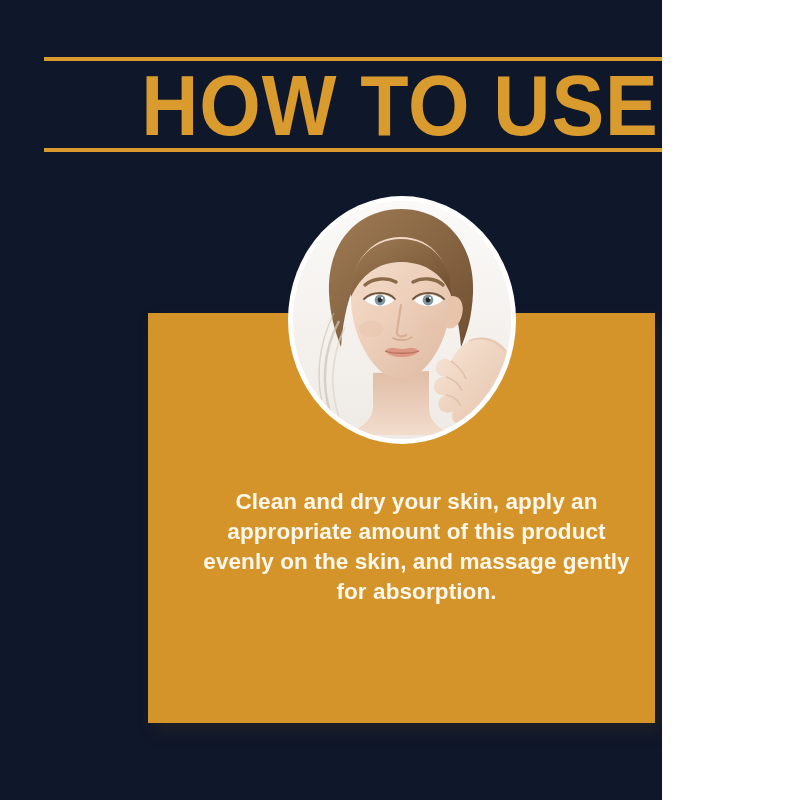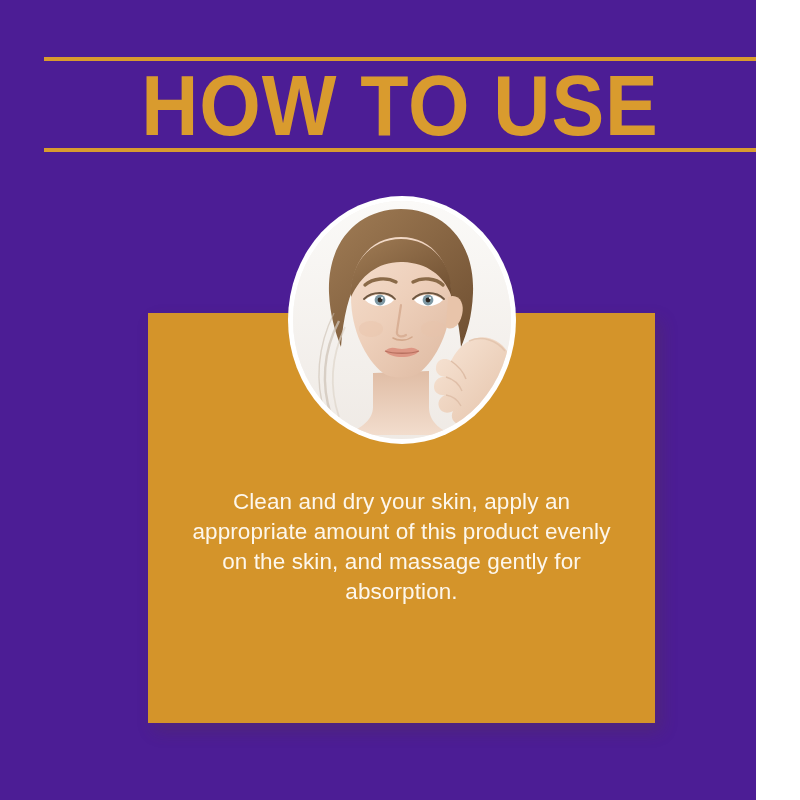--- a/index.html
+++ b/index.html
@@ -9,23 +9,23 @@
   body {
     width: 800px;
     height: 800px;
     background: #ffffff;
     font-family: "Liberation Sans", sans-serif;
     overflow: hidden;
   }
 
   #poster {
     position: relative;
-    width: 756px;
+    width: 662px;
     height: 800px;
-    background: #4c1d95;
+    background: #0f172a;
     overflow: hidden;
   }
 
   
   .header-block {
     position: absolute;
     left: 0;
     top: 0;
     width: 800px;
     height: 200px;
@@ -65,29 +65,29 @@
     left: 148px;
     top: 313px;
     width: 507px;
     height: 410px;
     background: #d4942a;
     box-shadow: 6px 8px 16px rgba(90, 70, 30, 0.22);
   }
 
   .card-text {
     position: absolute;
-    left: 148px;
+    left: 163px;
     top: 487px;
     width: 507px;
     text-align: center;
     color: #fdf7ec;
     font-family: "Liberation Sans", sans-serif;
     font-size: 22.5px;
     line-height: 30px;
-    font-weight: 400;
+    font-weight: 700;
     padding: 0 38px;
     box-sizing: border-box;
     letter-spacing: 0.1px;
   }
 
   
   .portrait-wrap {
     position: absolute;
     left: 288px;
     top: 196px;

